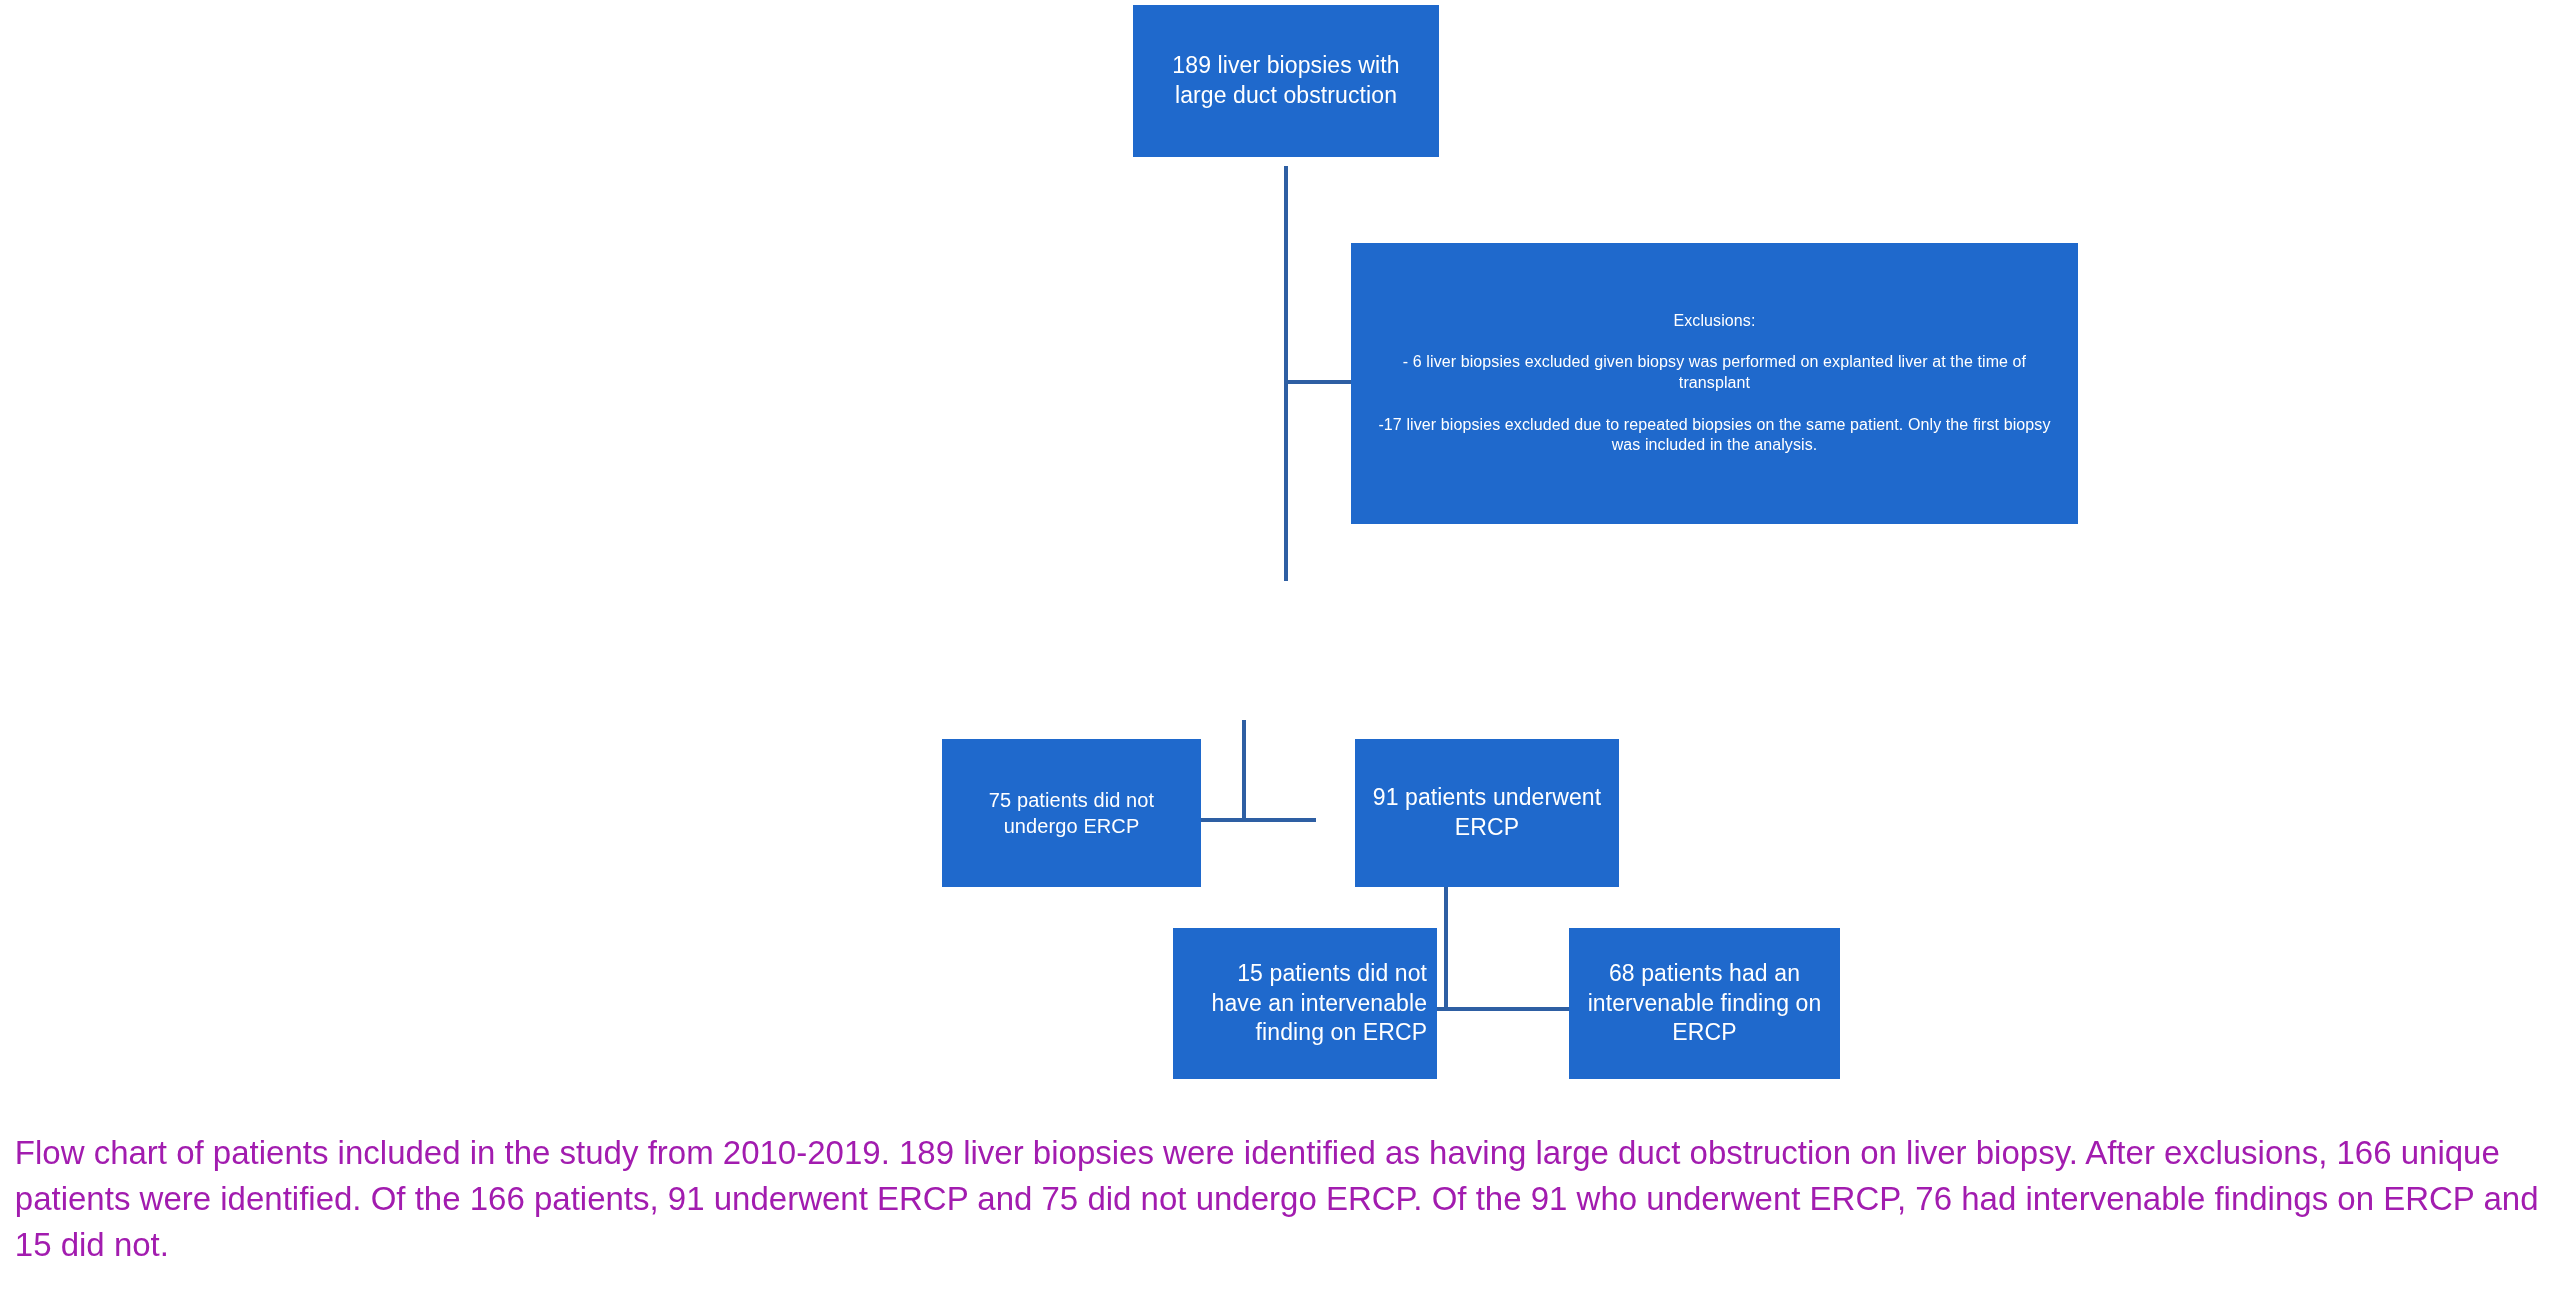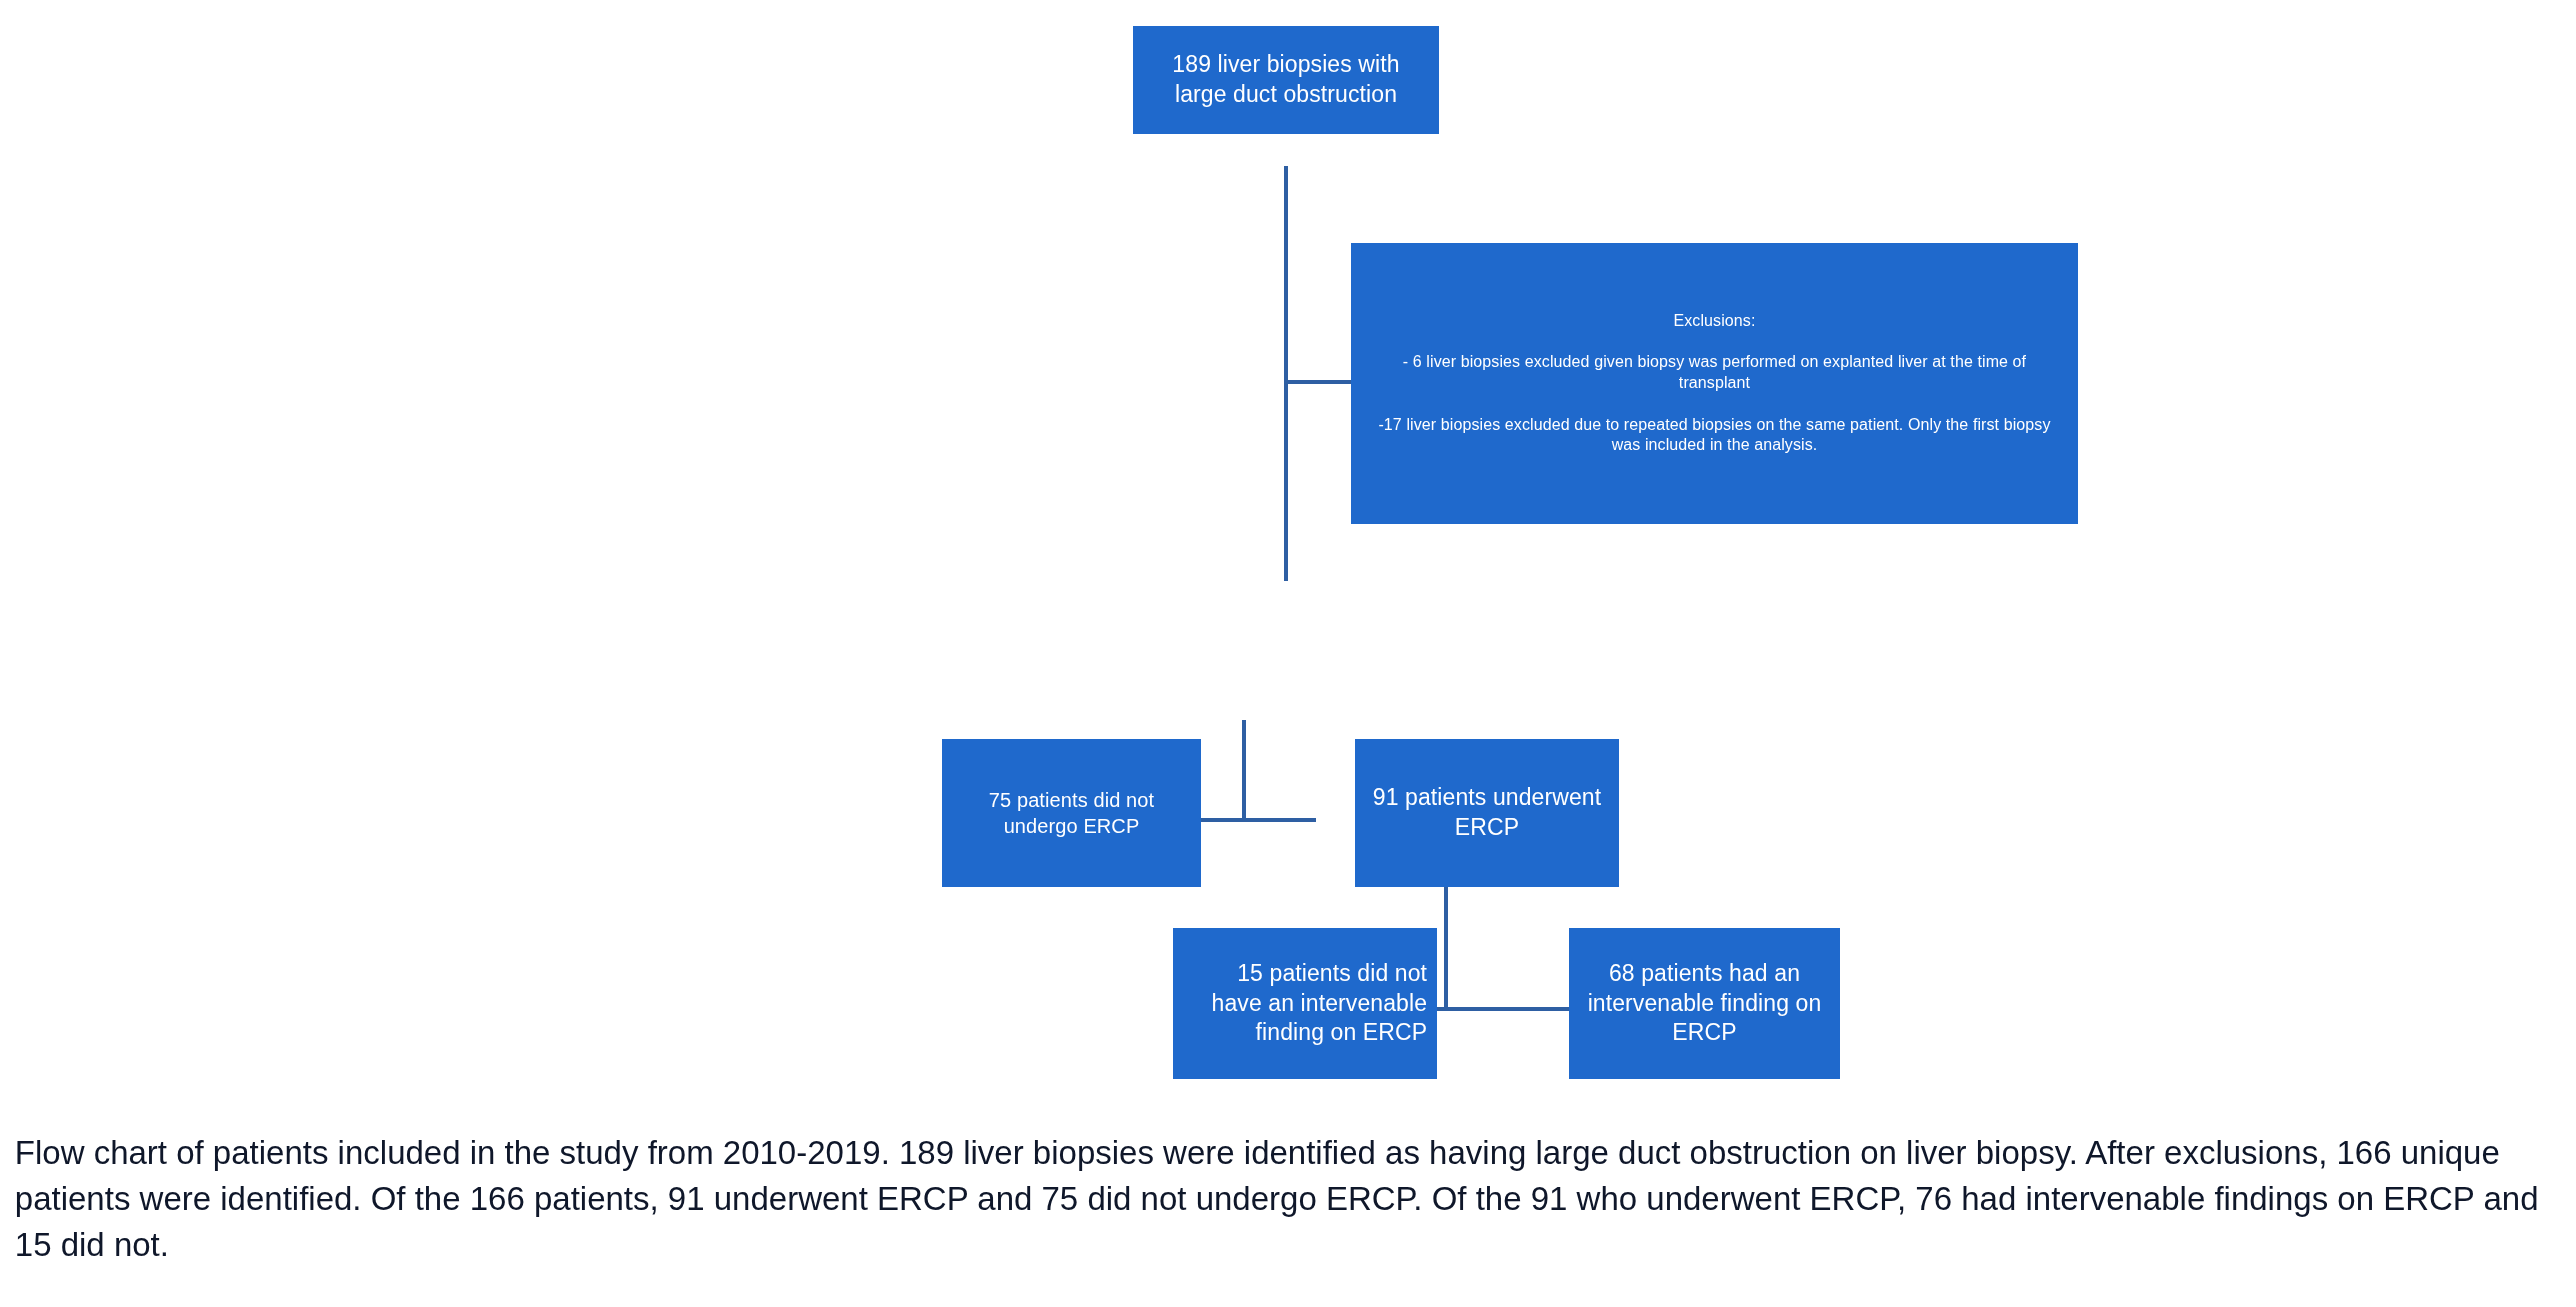--- a/index.html
+++ b/index.html
@@ -38,21 +38,21 @@
   }
 
   .node .node-text {
     display: block;
     width: 100%;
     white-space: pre-line;
   }
 
   
   #node-biopsies {
-    left: 1133px;  top: 26px;   width: 306px;  height: 108px;
+    left: 1133px;  top: 5px;   width: 306px;  height: 152px;
     font-size: 23px;
     padding: 0 11px;
   }
   #node-exclusions {
     left: 1351px;  top: 243px;  width: 727px; height: 281px;
     font-size: 16px;
     padding: 0 18.5px;
   }
   #node-unique {
     left: 1133px;  top: 580px;  width: 223px;  height: 140px;
@@ -98,21 +98,21 @@
   #conn-row3-horiz     { left: 1239px; top: 1007px; width: 332px;  }
 
   
   #caption {
     position: absolute;
     left: 14.8px;
     top: 1130px;
     width: 2537px;
     font-size: 33px;
     line-height: 1.40;
-    color: #0f172a;
+    color: #a21caf;
     font-family: "Liberation Sans", sans-serif;
     font-weight: 400;
     text-align: left;
   }
 </style>
 </head>
 <body>
 
 <div id="flow-canvas">
 

